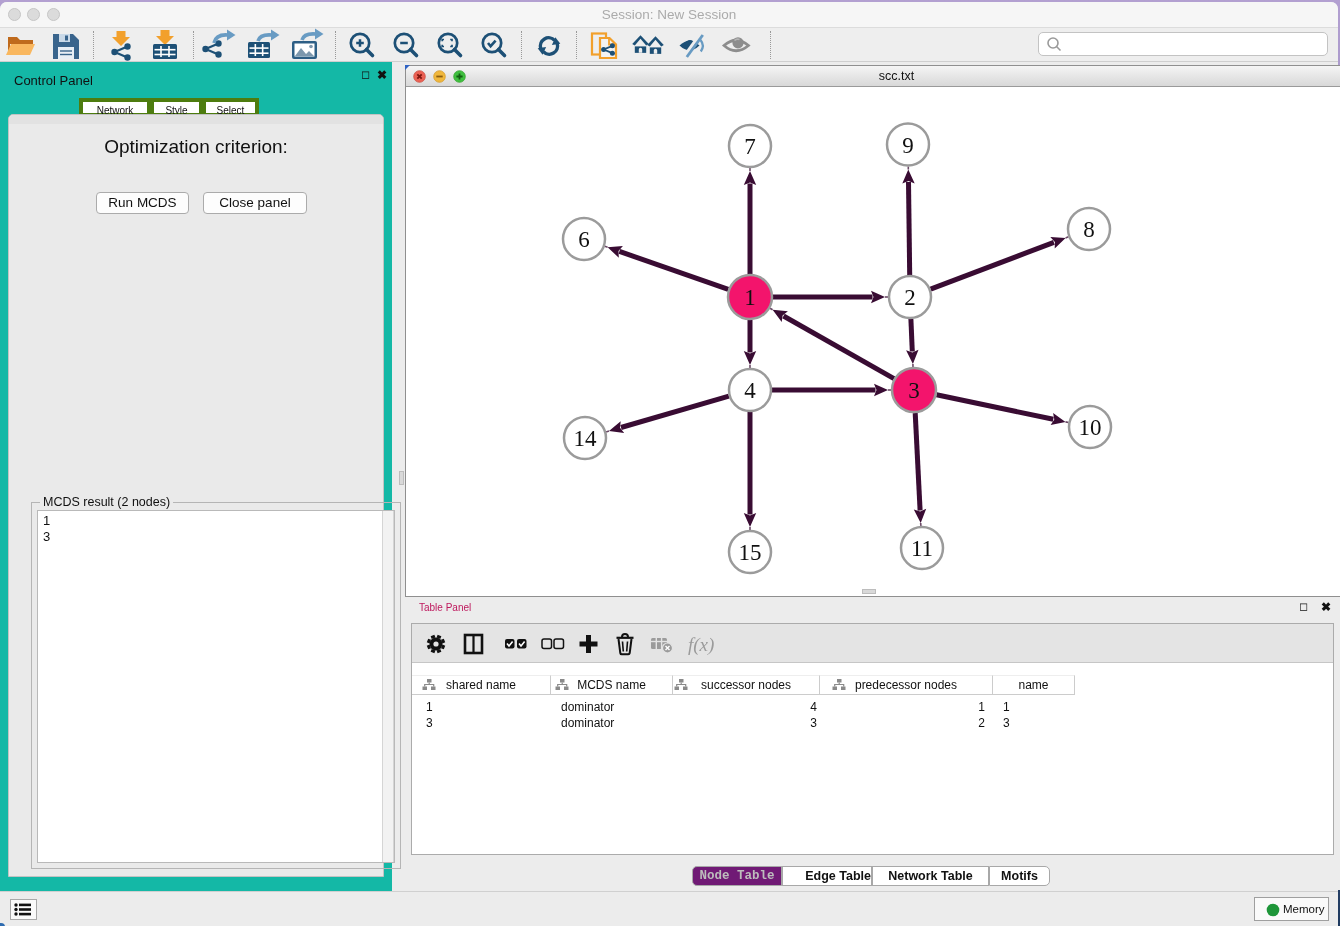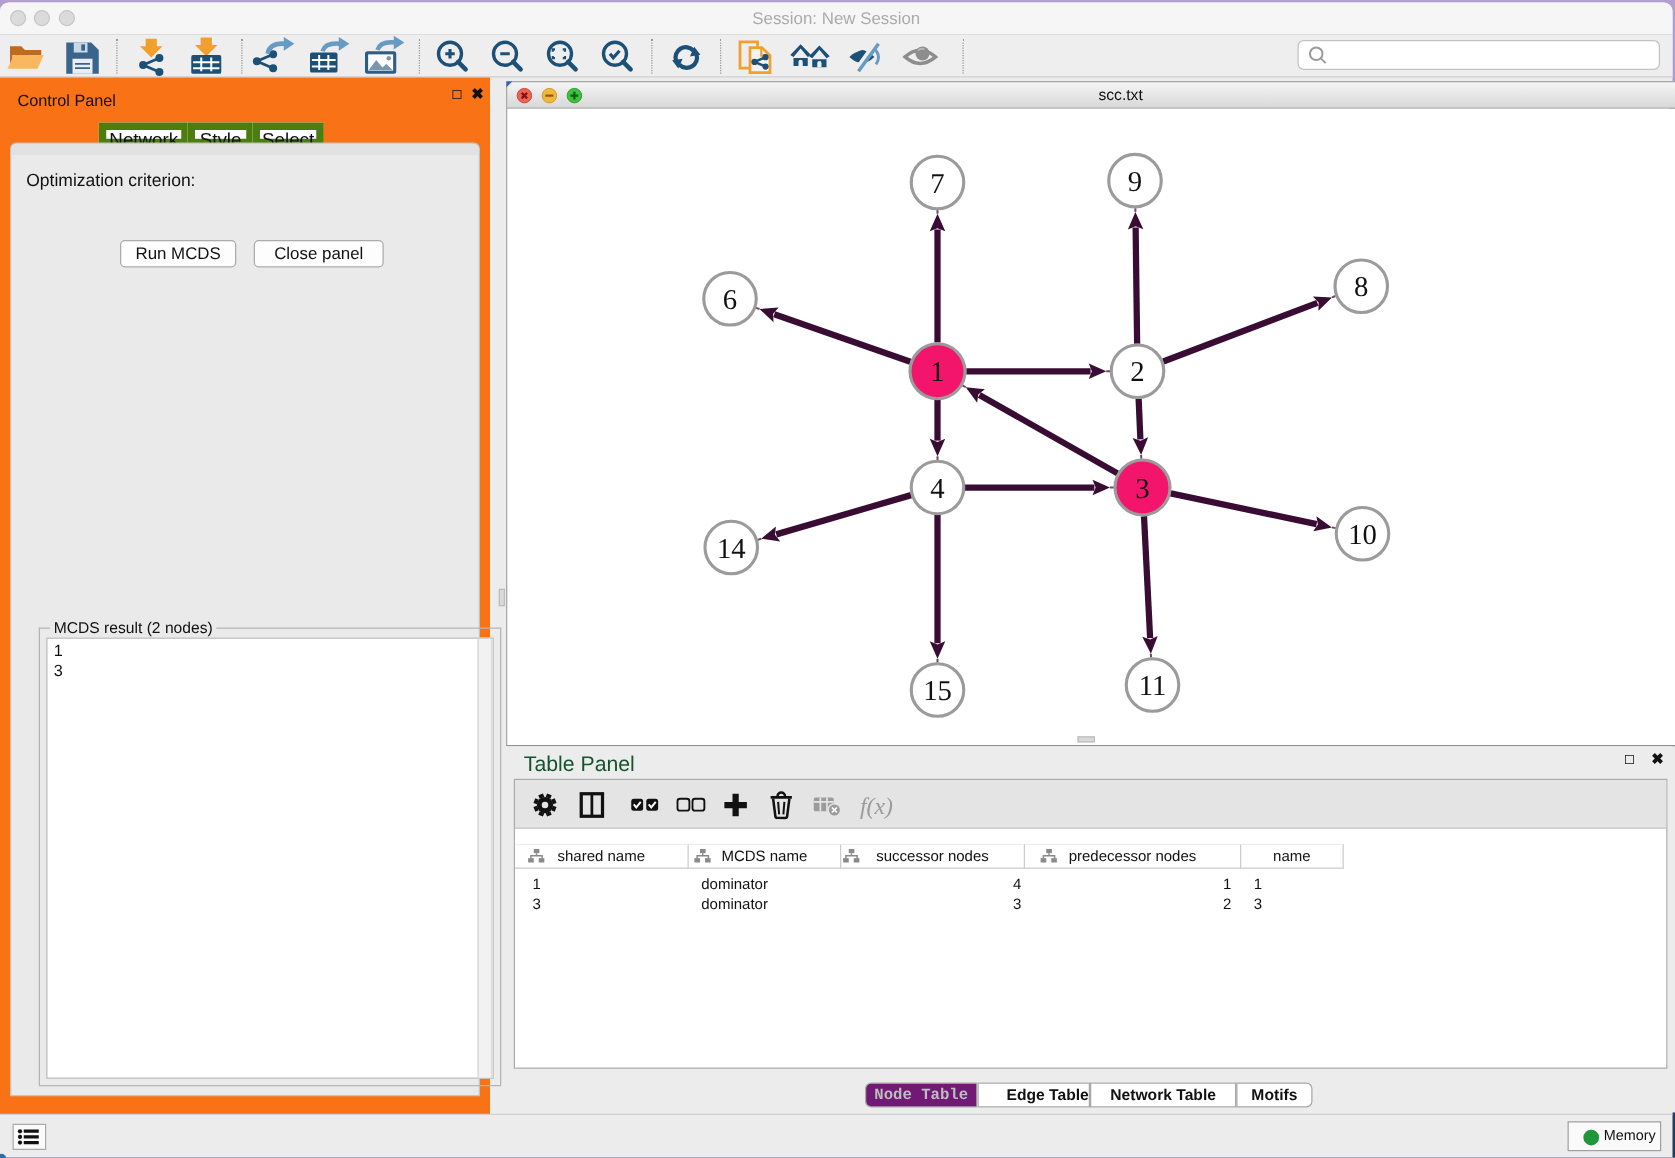--- a/index.html
+++ b/index.html
@@ -7,41 +7,41 @@
 body { background:linear-gradient(180deg,#b3a0d1 0%,#9187be 30%,#49558b 70%,#1e3a5f 100%); font-family:"Liberation Sans", sans-serif; }
 .abs { position:absolute; }
 #app { position:absolute; left:0; top:2px; width:1338px; height:924px; background:#ececec; border-radius:7px 7px 0 0; }
 #titlebar { position:absolute; left:0; top:0; width:1338px; height:26px; background:#f6f6f6; border-radius:7px 7px 0 0; border-bottom:1px solid #dcdcdc;padding-left:37px; }
 .tl { position:absolute; top:6px; width:13px; height:13px; border-radius:50%; background:#dbdbdb; border:1px solid #c6c6c6; }
 #apptitle { position:absolute; top:5px; left:0; width:100%; text-align:center; color:#ababab; font-size:13.5px; }
 #toolbar { position:absolute; left:0; top:26px; width:1338px; height:34px; background:#eeeeee; border-bottom:1px solid #cfcfcf; }
 .tsep { position:absolute; top:3px; height:28px; width:0; border-left:1px dotted #999; }
 #searchbox { position:absolute; left:1038px; top:4px; width:290px; height:24px; background:#fff; border:1px solid #c3c3c3; border-radius:5px; }
 
-#cpanel { position:absolute; left:0; top:60px; width:392px; height:830px; background:#f97316;text-decoration:underline; }
+#cpanel { position:absolute; left:0; top:60px; width:392px; height:830px; background:#14b8a6;text-decoration:underline; }
 #cphead { position:absolute; left:14px; top:11px; font-size:13px; color:#111; }
 .wicon { position:absolute; font-size:12px; color:#111; }
-.tab { position:absolute; top:36px; height:19px; background:#fff; border:6px solid #4d7c0f; font-size:15px; text-align:center; color:#111; line-height:18px; }
+.tab { position:absolute; top:36px; height:19px; background:#fff; border:4px solid #4d7c0f; font-size:10px; text-align:center; color:#111; line-height:18px; }
 #cpbox { position:absolute; left:8px; top:52px; width:376px; height:763px; background:#eaeaea; border:1px solid #c3c3c3; border-radius:5px 5px 0 0; }
 #cpbox .band { position:absolute; left:0; top:0; width:100%; height:9px; background:#e2e2e2; border-radius:5px 5px 0 0; }
-#optlabel { position:absolute; left:12px; top:21px; width:100%; font-size:14px; color:#111; }
+#optlabel { position:absolute; left:0; top:21px; width:100%; text-align:center; font-size:19px; color:#111; }
 #dropdown { position:absolute; left:36px; top:44px; width:312px; height:22px; background:#fff; border:1px solid #ababab; border-radius:4px; font-size:13.5px; line-height:21px; padding-left:12px; color:#111; }
 .btn { position:absolute; top:77px; height:22px; background:#fdfdfd; border:1px solid #ababab; border-radius:4px; font-size:13.5px; text-align:center; line-height:20px; color:#111; }
 #fieldset { position:absolute; left:22px; top:387px; width:370px; height:367px; border:1px solid #b5b5b5; }
 #fslegend { position:absolute; left:8px; top:-8px; background:#eaeaea; padding:0 3px; font-size:12.5px; color:#111; }
 #fstext { position:absolute; left:5px; top:7px; right:5px; bottom:5px; background:#fff; border:1px solid #b9b9b9; font-size:13px; color:#111; padding:2px 0 0 5px; line-height:16px; }
 #fsscroll { position:absolute; right:0px; top:0px; width:12px; bottom:0px; background:#f2f2f2; border-left:1px solid #d5d5d5; border-right:1px solid #d5d5d5; }
 
 #netwin { position:absolute; left:405px; top:63px; width:983px; height:532px; border:1px solid #8f8f8f; background:#fff; }
 #nettitle { position:absolute; left:0; top:0; width:100%; height:21px; background:linear-gradient(#f5f5f5,#d8d8d8); border-bottom:1px solid #9a9a9a; }
 #nettitle .t { position:absolute; width:100%; text-align:center; top:3px; font-size:12.5px; color:#111; }
 #netcanvas { position:absolute; left:0; top:21px; width:930px; height:509px; background:#fff; }
 
 #tpanel { position:absolute; left:405px; top:595px; width:935px; height:293px; background:#ececec; }
-#tphead { position:absolute; left:14px; top:5px; font-size:17px; color:#14532d; }
+#tphead { position:absolute; left:14px; top:5px; font-size:10px; color:#be185d; }
 #tbox { position:absolute; left:6px; top:26px; width:923px; height:232px; background:#fff; border:1px solid #ababab; }
 #ttoolbar { position:absolute; left:0; top:0; width:100%; height:39px; background:#e4e4e4; border-bottom:1px solid #c6c6c6; }
 #thead { position:absolute; left:0; top:51px; width:664px; height:20px; background:#fff; }
 .th { position:absolute; top:0; height:20px; border-right:1px solid #ccc; border-top:1px solid #eee; border-bottom:1px solid #ccc; font-size:12px; color:#111; text-align:center; line-height:19px; }
 .td { position:absolute; font-size:12px; color:#111; height:16px; line-height:16px; }
 .ttab { position:absolute; top:269px; height:20px; border:1px solid #a8a8a8; background:#fff; font-size:12.5px; font-weight:bold; text-align:center; line-height:18px; color:#111; }
 #statusline { position:absolute; left:0; top:889px; width:1338px; height:0; border-top:1px solid #d0d0d0; }
 #listbtn { position:absolute; left:10px; top:897px; width:27px; height:21px; background:#fafafa; border:1px solid #a9a9a9; }
 #membtn { position:absolute; left:1254px; top:895px; width:75px; height:24px; background:#fafafa; border:1px solid #9f9f9f; font-size:11.5px; color:#111; }
 </style>

